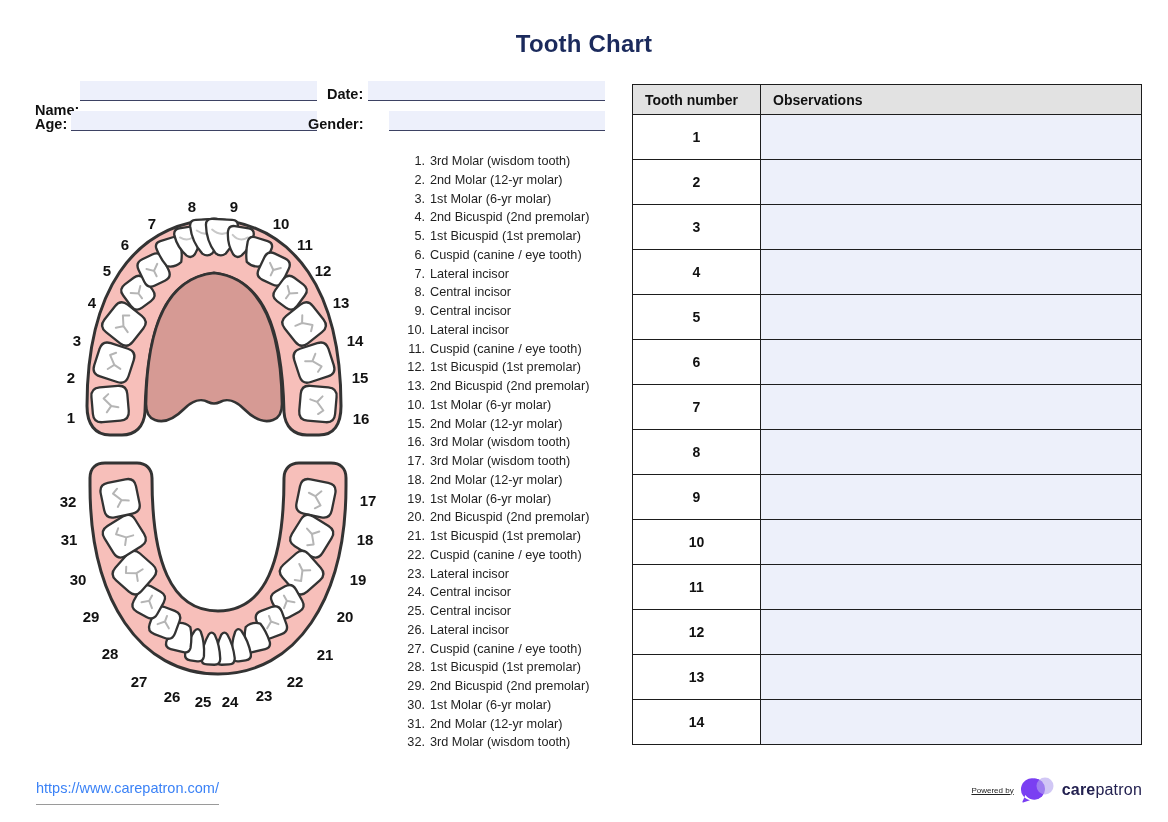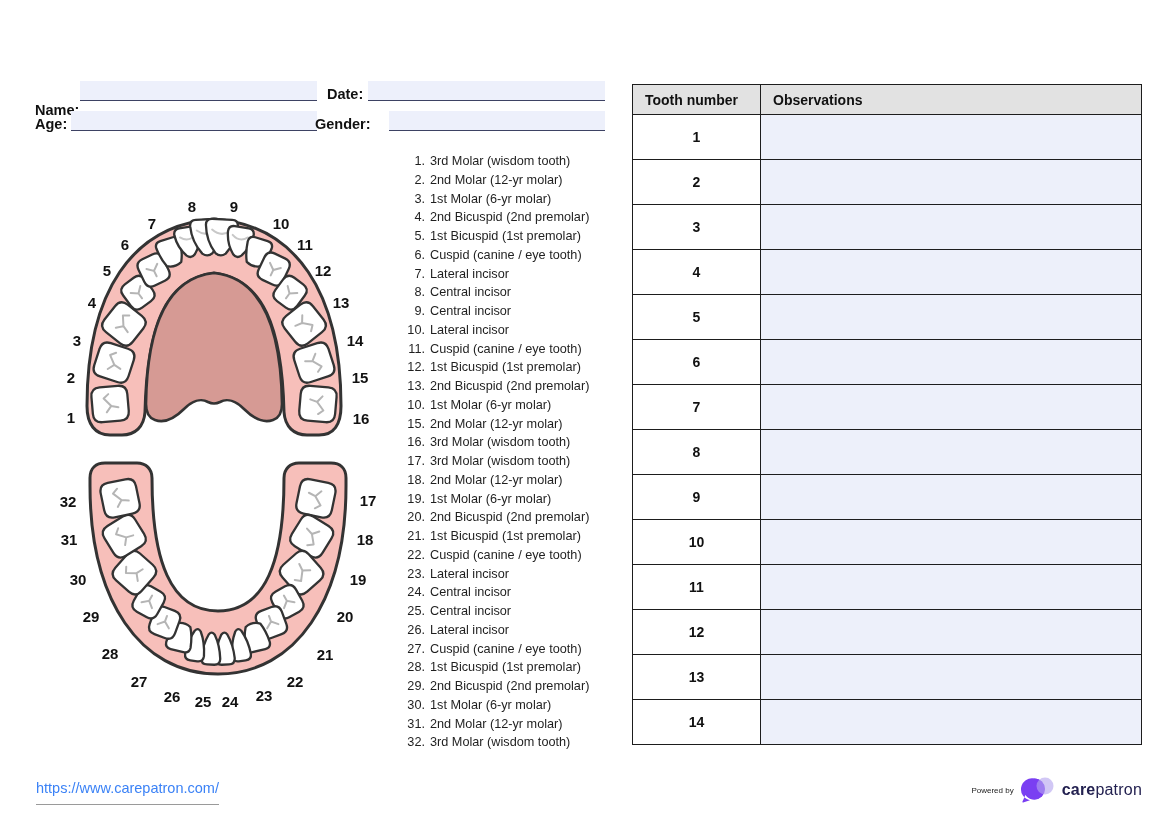--- a/index.html
+++ b/index.html
@@ -34,40 +34,41 @@
   .obs-table th.col-num{width:115px;}
   .obs-table td{height:44px;}
   .obs-table td.num{background:#fff;text-align:center;font-weight:bold;font-size:14px;color:#111;}
   .obs-table td.obs{background:var(--cell-bg,#edf0fa);}
   
   .site-url{
     position:absolute;left:36px;top:780px;font-size:14.5px;color:#3b82f6;
     text-decoration:none;border-bottom:1px solid #9a9a9a;padding-bottom:8px;cursor:pointer;
   }
   .powered{position:absolute;right:26px;top:776px;display:flex;align-items:center;gap:6px;}
-  .powered-label{font-size:8px;color:#222;}
+  .powered-label{font-size:8px;color:#222;text-decoration:underline;}
   .brand-text{font-size:16px;color:#232150;letter-spacing:.2px;}
   .brand-text b{font-weight:bold;}
   
   .arch-svg{position:absolute;left:25px;top:190px;}
   .arch-num{font-size:15px;font-weight:bold;fill:#111;}
 </style>
 </head>
 <body>
 
 <div class="page">
 
+  <div class="title">Tooth Chart</div>
 
   <span class="flabel" style="left:35px;top:100px">Name:</span>
   <input class="finput" style="left: 80px; top: 81px; width: 237px;" value="">
   <span class="flabel" style="left:327px;top:84px">Date:</span>
   <input class="finput" style="left: 368px; top: 81px; width: 237px;" value="">
   <span class="flabel" style="left:35px;top:114px">Age:</span>
   <input class="finput" style="left: 71px; top: 111px; width: 246px;" value="">
-  <span class="flabel" style="left:315px;top:114px">Gender:</span>
+  <span class="flabel" style="left:308px;top:114px">Gender:</span>
   <input class="finput" style="left: 389px; top: 111px; width: 216px;" value="">
 
   <svg class="arch-svg" width="385" height="530" viewBox="25 190 385 530">
 
     <path d="M 87 406 C 87 292 132 225 214 219 C 296 225 341 292 341 406
          C 341 424 334 435 319 435 L 307 435 C 294 435 285 427 284 412
          C 282 327 263 279 214 273 C 165 279 147 327 145 412
          C 144 427 135 435 122 435 L 110 435 C 95 435 87 424 87 406 Z" fill="var(--gum,#f7bfba)" stroke="var(--outline,#333)" stroke-width="3" stroke-linejoin="round"></path>
 
     <path d="M 146 404 C 147 328 166 278 214 273 C 262 278 281 328 282 404

